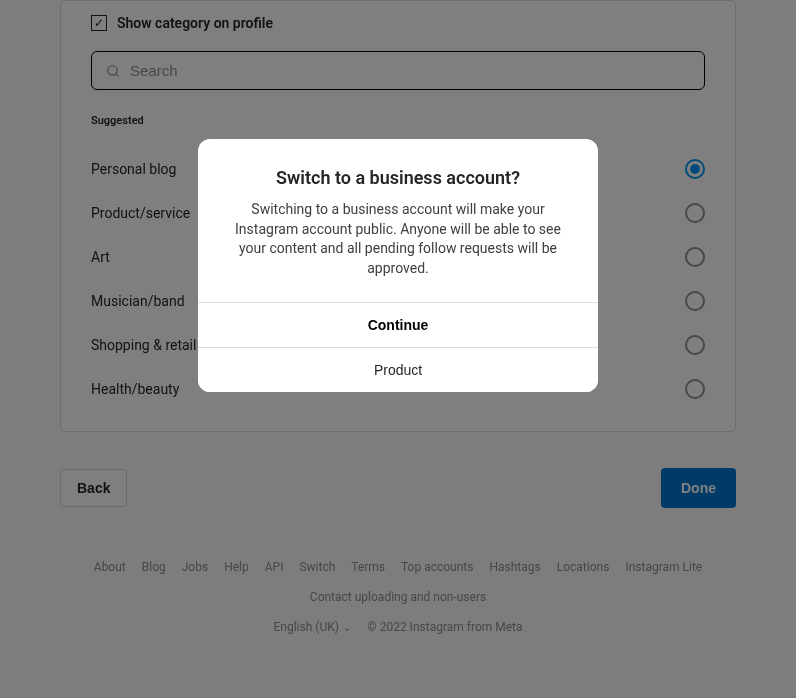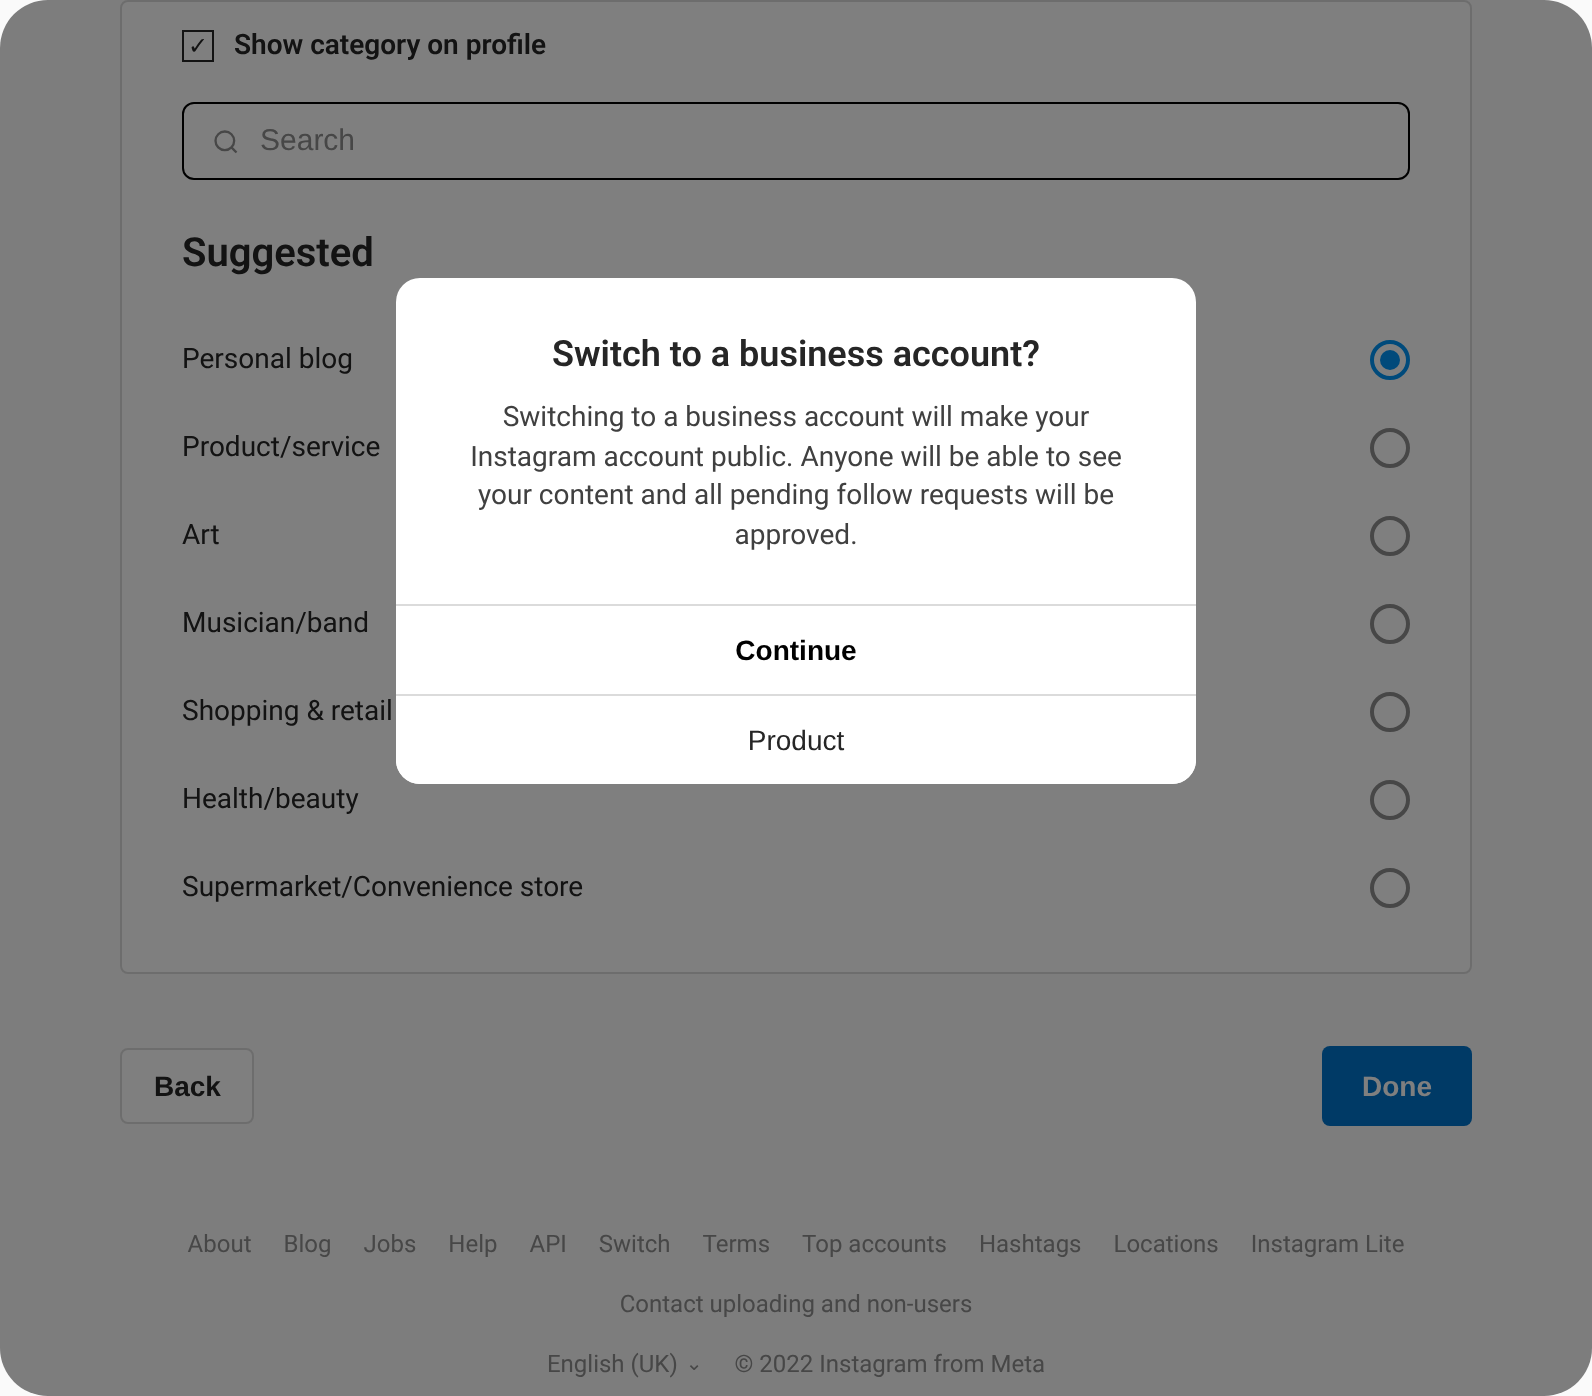--- a/index.html
+++ b/index.html
@@ -64,21 +64,21 @@
       outline: none;
       font-size: 15px;
       color: #262626;
       flex: 1;
       background: transparent;
     }
     .search-input::placeholder {
       color: #8e8e8e;
     }
     .suggested-header {
-      font-size: 20px;
+      font-size: 11px;
       font-weight: 600;
       color: #262626;
       margin-bottom: 20px;
     }
     .category-row {
       display: flex;
       justify-content: space-between;
       align-items: center;
       padding: 12px 0;
       cursor: pointer;
@@ -175,21 +175,20 @@
       position: absolute;
       top: 0;
       left: 0;
       right: 0;
       bottom: 0;
       background: rgba(0,0,0,0.5);
       display: flex;
       align-items: flex-start;
       justify-content: center;
       padding-top: 139px;
-      border-radius: 24px;
     }
     .modal {
       background: #fff;
       border-radius: 12px;
       width: 400px;
       overflow: hidden;
     }
     .modal-body {
       padding: 28px 30px 24px 30px;
       text-align: center;
@@ -260,24 +259,20 @@
         <div class="category-row">
           <span class="category-label">Musician/band</span>
           <div class="radio"></div>
         </div>
         <div class="category-row">
           <span class="category-label">Shopping &amp; retail</span>
           <div class="radio"></div>
         </div>
         <div class="category-row">
           <span class="category-label">Health/beauty</span>
-          <div class="radio"></div>
-        </div>
-        <div class="category-row">
-          <span class="category-label">Supermarket/Convenience store</span>
           <div class="radio"></div>
         </div>
       </div>
 
   </div>
 
   <div class="button-row">
     <button class="btn-back">Back</button>
     <button class="btn-done">Done</button>
   </div>

